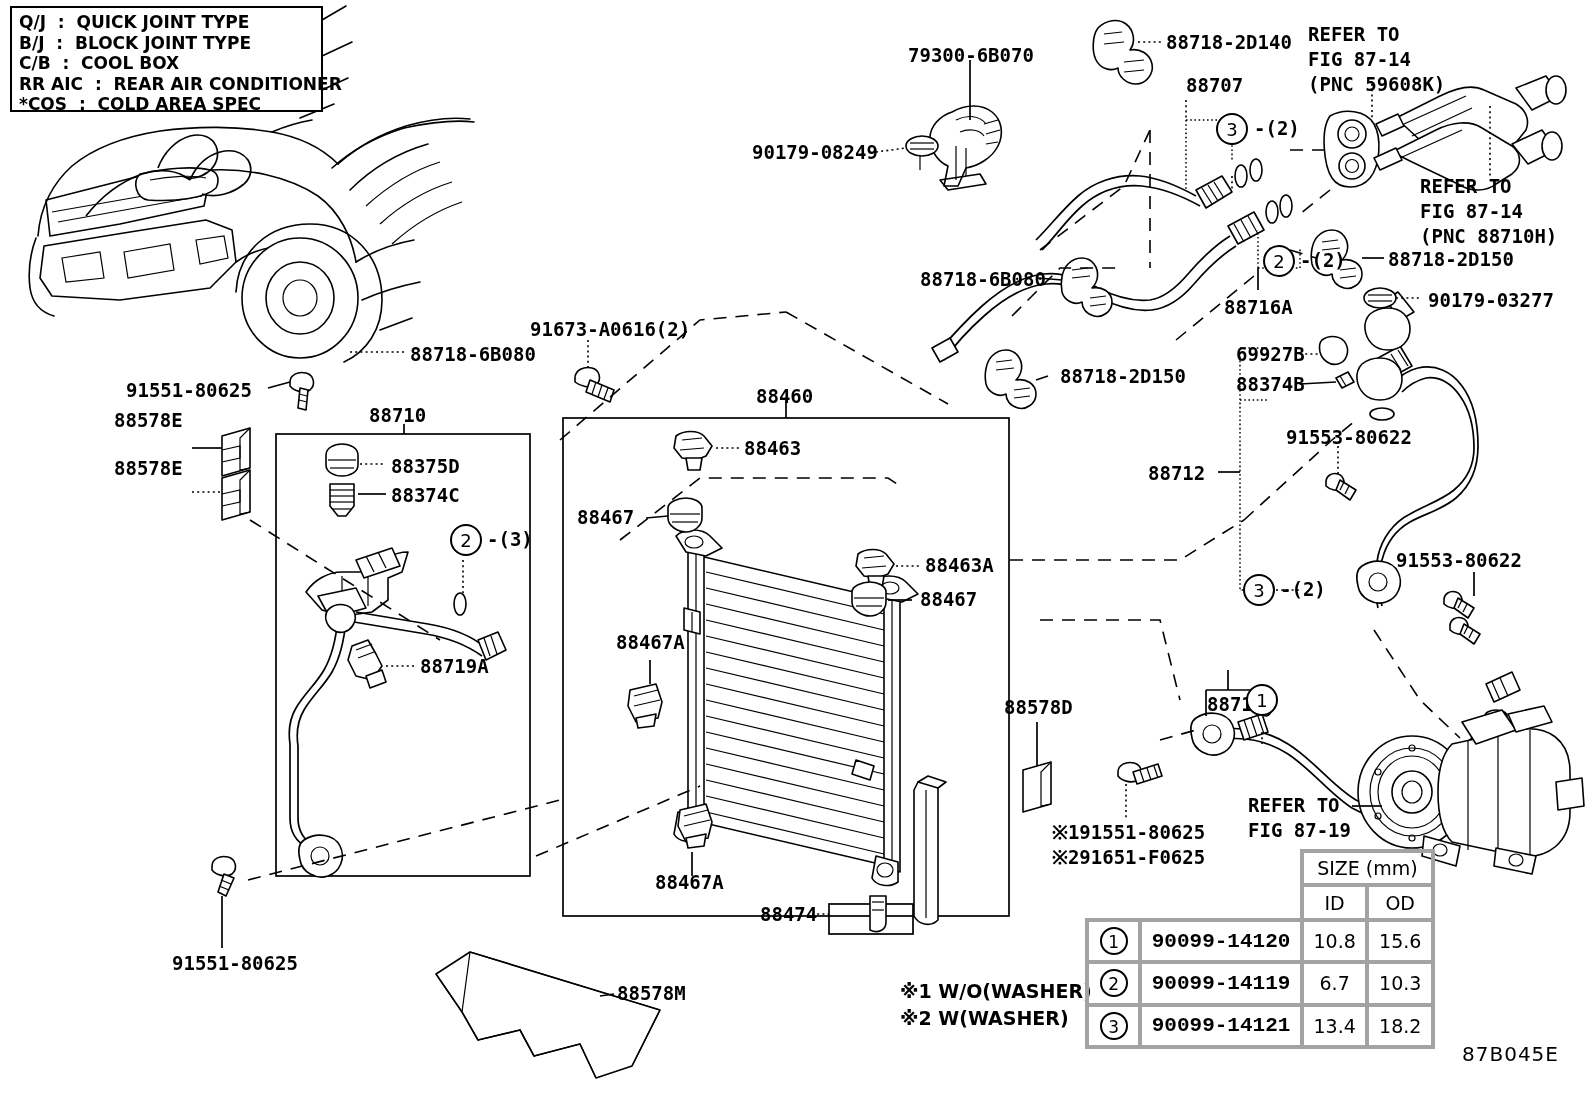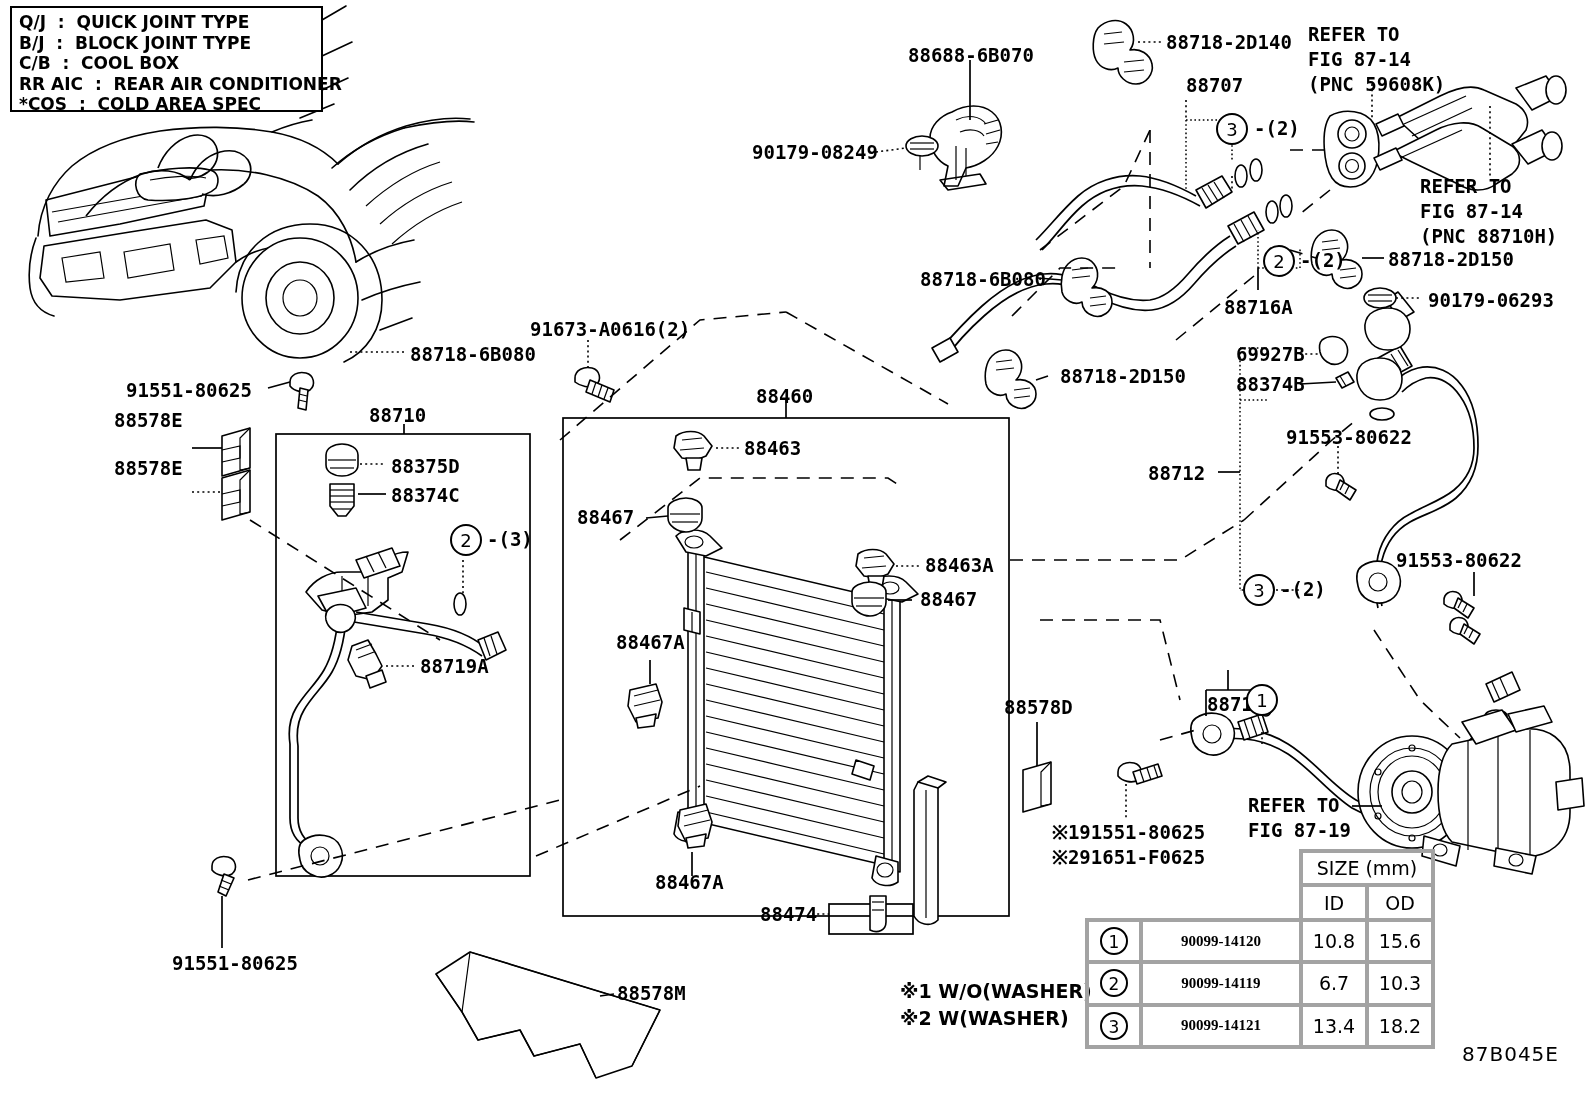--- a/index.html
+++ b/index.html
@@ -32,22 +32,22 @@
   #sizetable{
     position:absolute;left:1085px;top:849px;width:350px;height:200px;
   }
   #sizetable table{border-collapse:collapse;width:100%;height:100%;
     font-family:"DejaVu Sans","Liberation Sans",sans-serif;}
   #sizetable td,#sizetable th{
     border:4px solid #a3a3a3;text-align:center;vertical-align:middle;
     font-size:19px;font-weight:normal;padding:0;
   }
   #sizetable td.pn{
-    font-family:Liberation Serif, serif;
-    font-weight:bold;font-size:15px;
+    font-family:Liberation Mono, monospace;
+    font-weight:bold;font-size:21px;
   }
   #sizetable td.blank{border:none;}
   #sizetable td.idx{width:52px;}
   #sizetable td.val{width:64px;}
   #sizetable th.szh{font-size:19px;font-weight:normal;}
   .circnum{
     display:inline-block;width:28px;height:28px;line-height:26px;
     border:2px solid #000;border-radius:50%;text-align:center;
     font-family:"DejaVu Sans","Liberation Sans",sans-serif;
     font-size:17px;font-weight:normal;box-sizing:border-box;
@@ -717,37 +717,37 @@
   </svg>
 
   <div id="legend">
     <div class="row">Q/J  :  QUICK JOINT TYPE</div>
     <div class="row">B/J  :  BLOCK JOINT TYPE</div>
     <div class="row">C/B  :  COOL BOX</div>
     <div class="row">RR AIC  :  REAR AIR CONDITIONER</div>
     <div class="row">*COS  :  COLD AREA SPEC</div>
   </div>
 
-  <div class="lbl" style="left:908px;top:44px;">88688-6B070</div>
+  <div class="lbl" style="left:908px;top:44px;">79300-6B070</div>
   <div class="lbl" style="left:752px;top:141px;">90179-08249</div>
   <div class="lbl" style="left:1166px;top:31px;">88718-2D140</div>
   <div class="lbl" style="left:1186px;top:74px;">88707</div>
 
   <div class="lbl" style="left:1308px;top:23px;">REFER TO</div>
   <div class="lbl" style="left:1308px;top:48px;">FIG 87-14</div>
   <div class="lbl" style="left:1308px;top:73px;">(PNC 59608K)</div>
 
   <div class="lbl" style="left:1420px;top:175px;">REFER TO</div>
   <div class="lbl" style="left:1420px;top:200px;">FIG 87-14</div>
   <div class="lbl" style="left:1420px;top:225px;">(PNC 88710H)</div>
 
   <div class="lbl" style="left:1388px;top:248px;">88718-2D150</div>
   <div class="lbl" style="left:920px;top:268px;">88718-6B080</div>
   <div class="lbl" style="left:1224px;top:296px;">88716A</div>
-  <div class="lbl" style="left:1428px;top:289px;">90179-06293</div>
+  <div class="lbl" style="left:1428px;top:289px;">90179-03277</div>
   <div class="lbl" style="left:1236px;top:343px;">69927B</div>
   <div class="lbl" style="left:1236px;top:373px;">88374B</div>
   <div class="lbl" style="left:1060px;top:365px;">88718-2D150</div>
   <div class="lbl" style="left:1286px;top:426px;">91553-80622</div>
   <div class="lbl" style="left:1148px;top:462px;">88712</div>
   <div class="lbl" style="left:1396px;top:549px;">91553-80622</div>
 
   <div class="lbl" style="left:410px;top:343px;">88718-6B080</div>
   <div class="lbl" style="left:530px;top:318px;">91673-A0616(2)</div>
 

